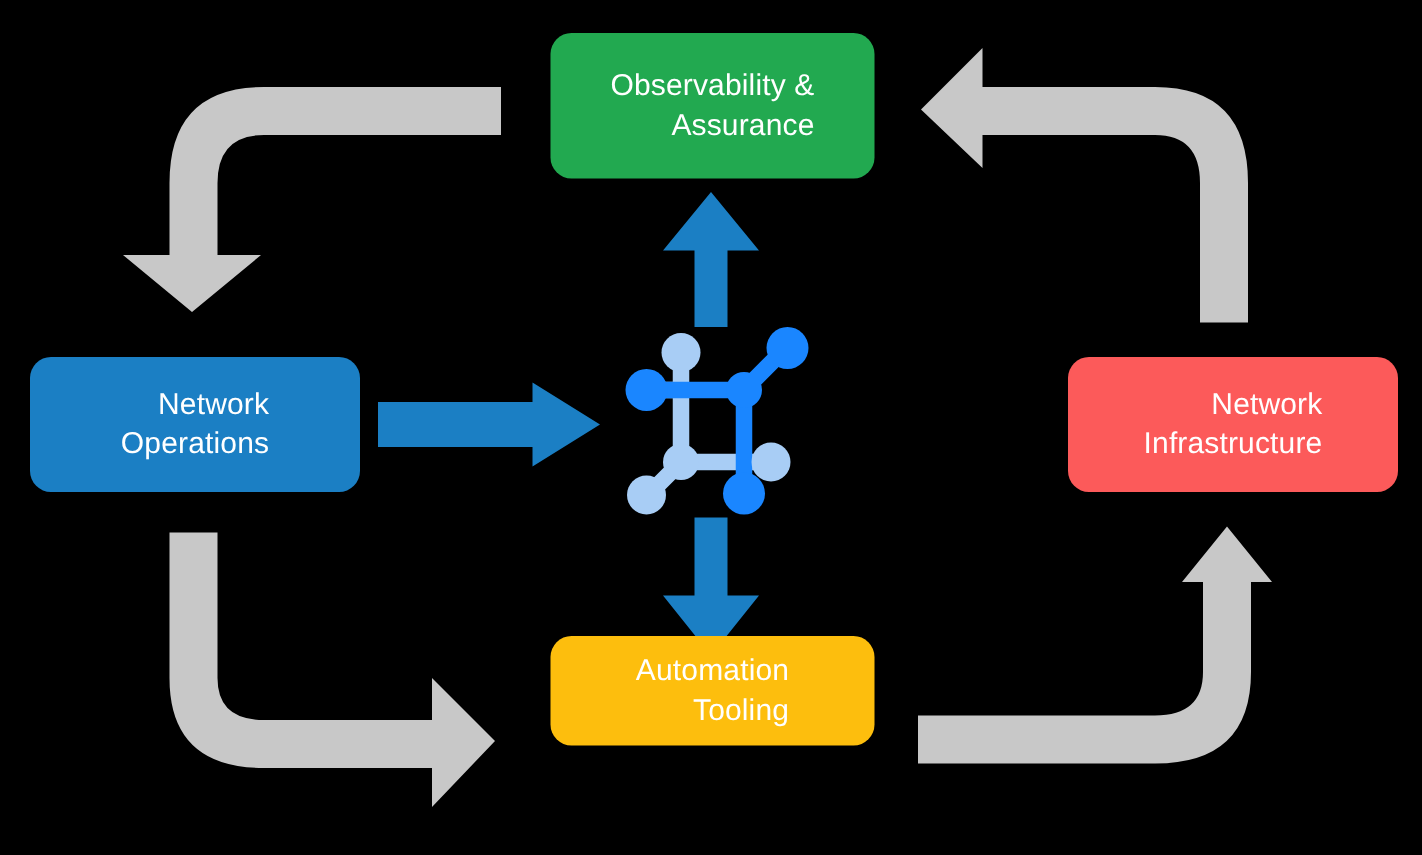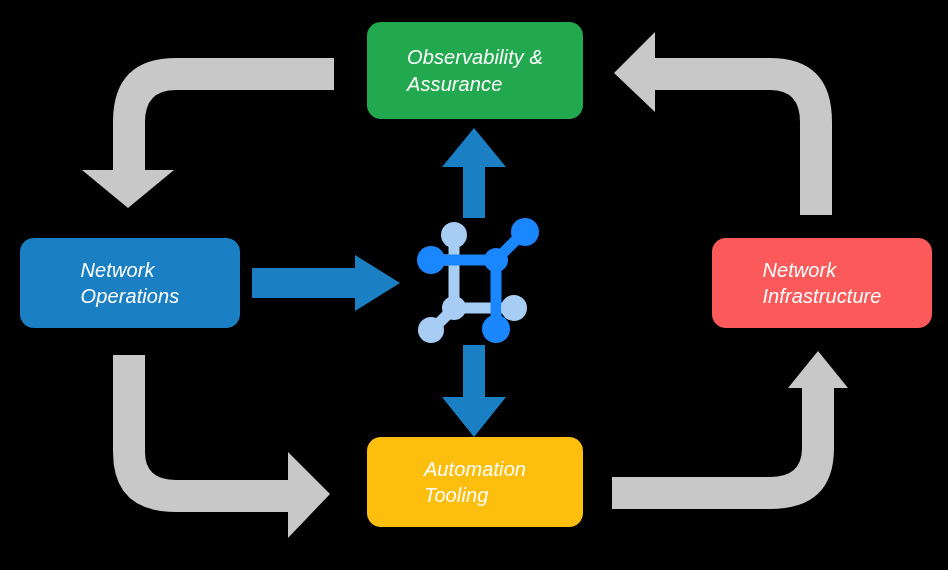--- a/index.html
+++ b/index.html
@@ -24,40 +24,39 @@
     top: 0;
     width: 948px;
     height: 570px;
   }
   .node-box {
     position: absolute;
     border-radius: 14px;
     display: flex;
     align-items: center;
     justify-content: center;
-    text-align: left;
+    text-align: right;
     color: #ffffff;
     font-size: 20px;
     line-height: 1.32;
     font-weight: 400;
     letter-spacing: 0.1px;
     box-sizing: border-box;
     padding: 6px 10px;
-    font-style: italic;
   }
   .node-label {
     white-space: pre-line;
     display: block;
   }
 
   
   #box-observability { left: 367px; top: 22px;  width: 216px; height: 97px; }
   #box-operations    { left: 20px;  top: 238px; width: 220px; height: 90px; }
   #box-infrastructure{ left: 712px; top: 238px; width: 220px; height: 90px; }
-  #box-automation    { left: 367px; top: 437px; width: 216px; height: 90px; }
+  #box-automation    { left: 367px; top: 424px; width: 216px; height: 73px; }
 
   #center-icon {
     position: absolute;
     left: 418px;
     top: 218px;
     width: 124px;
     height: 124px;
   }
   svg { display: block; overflow: visible; }
 </style>

